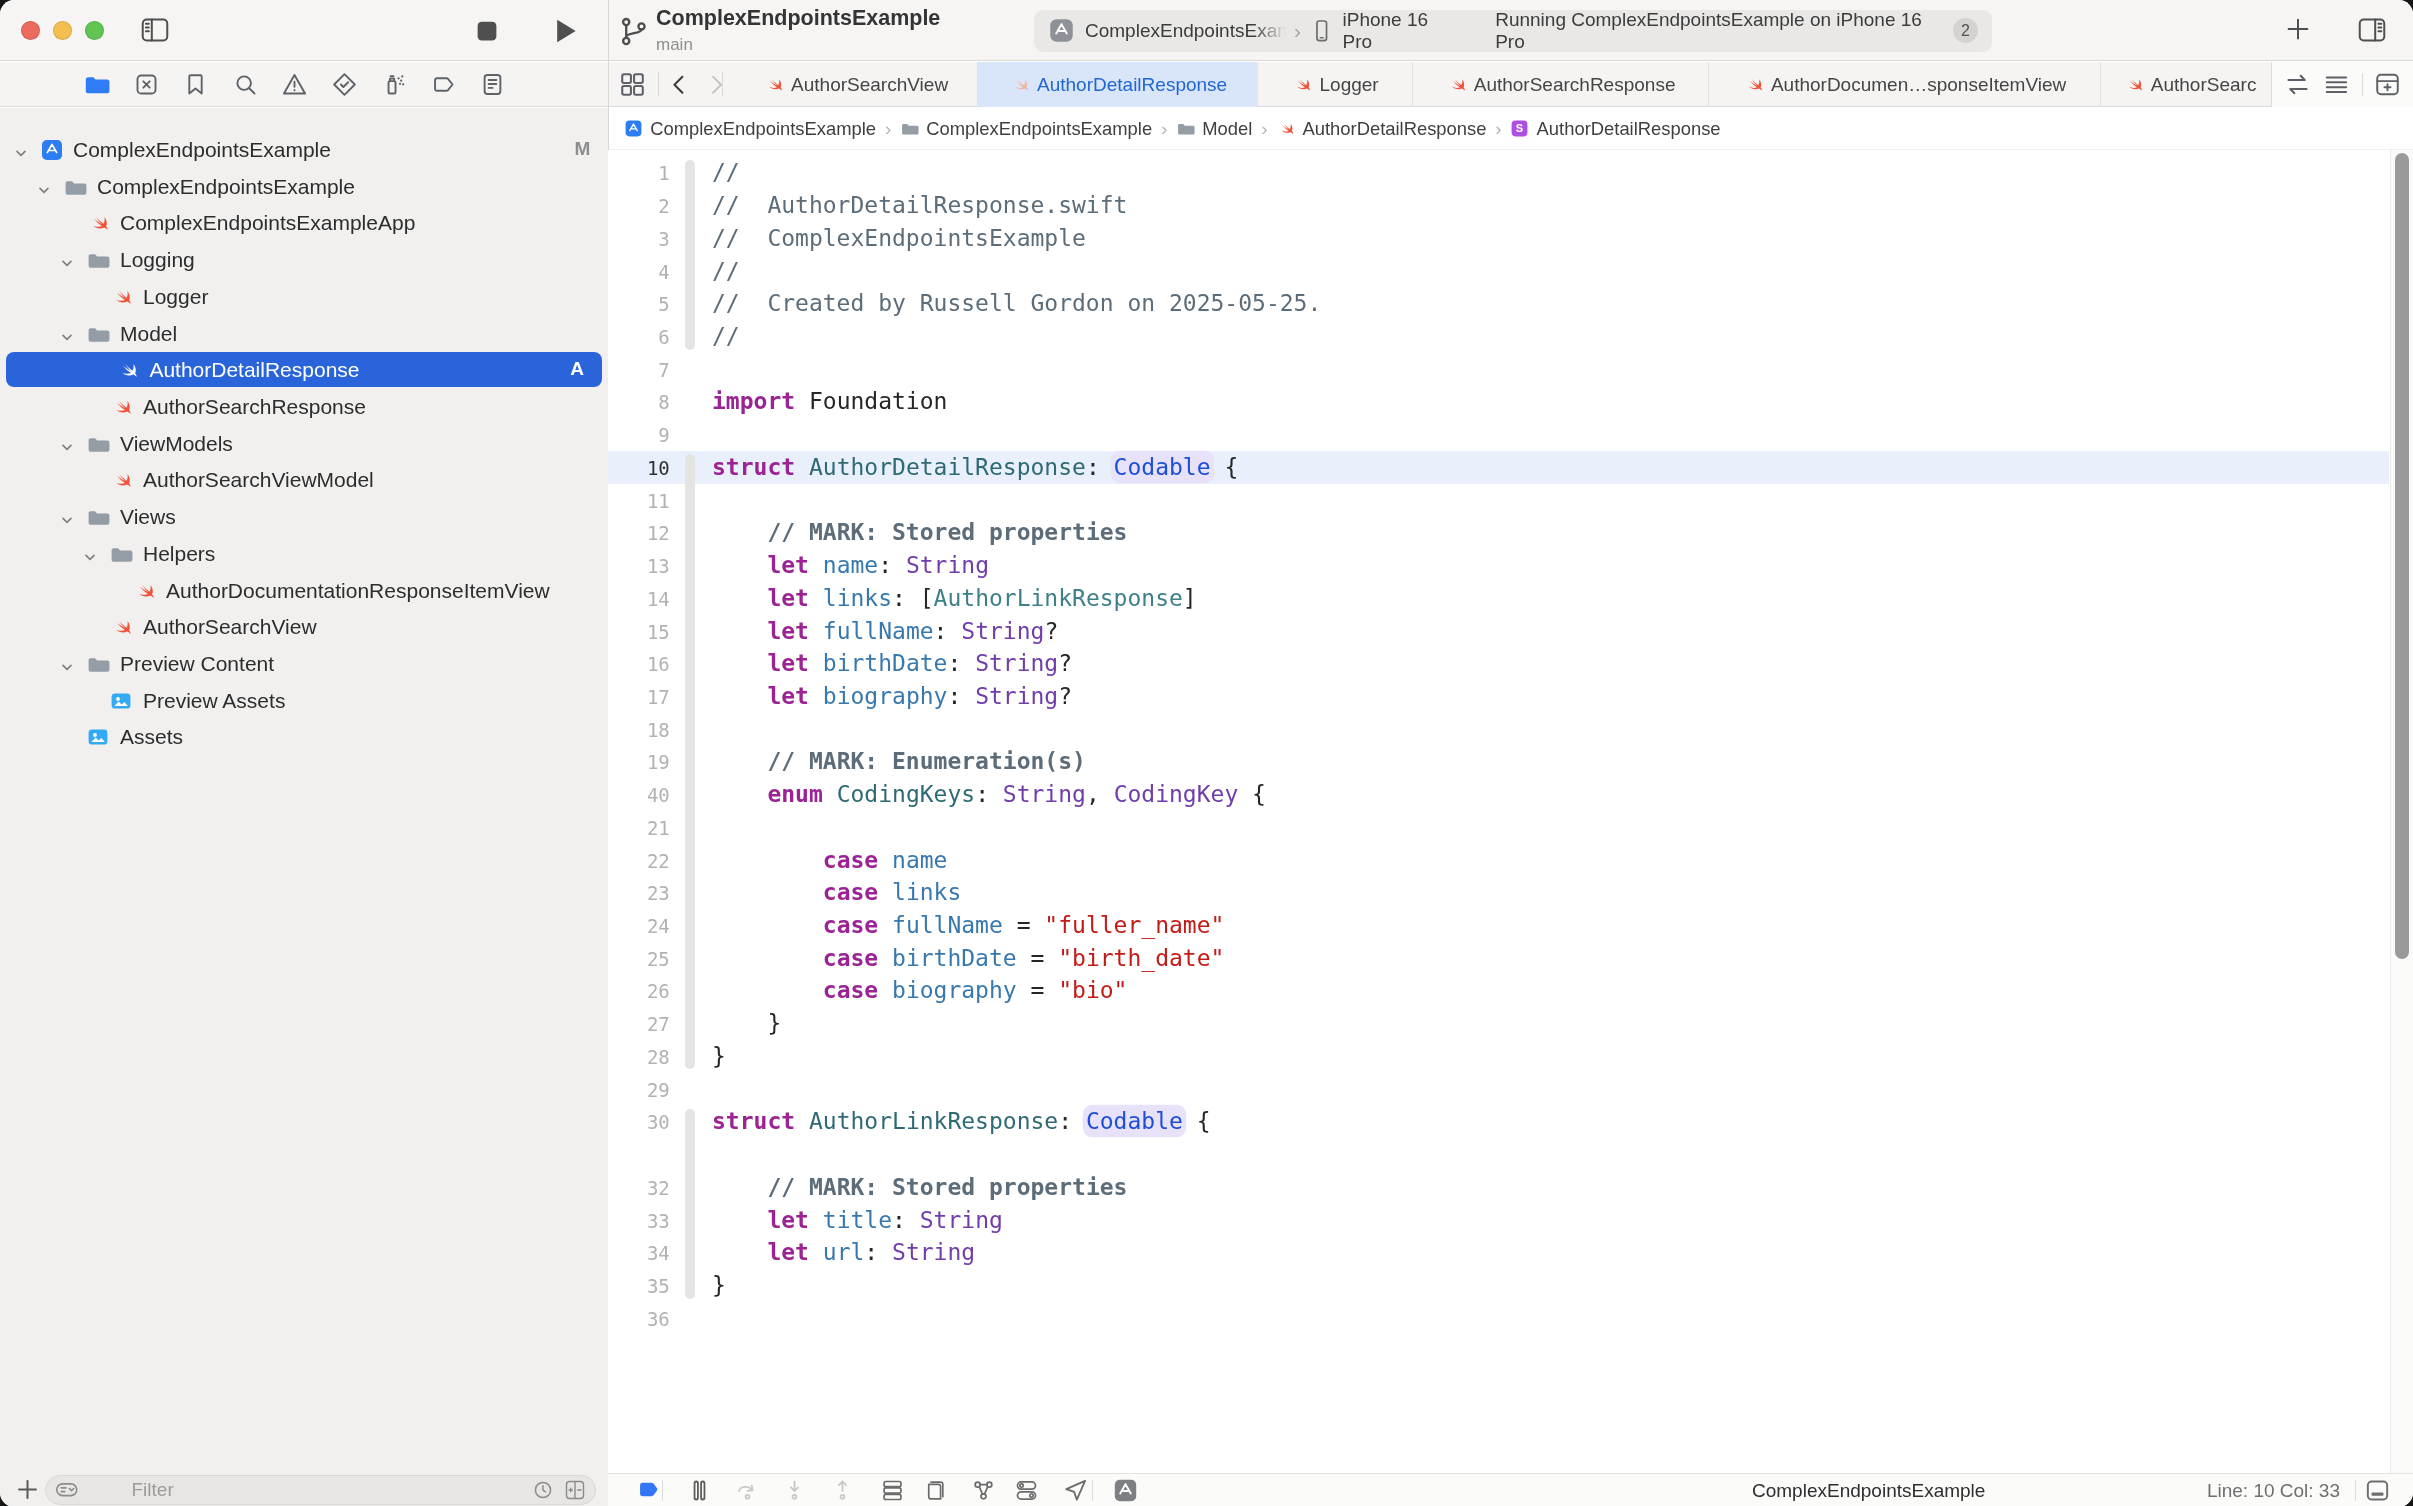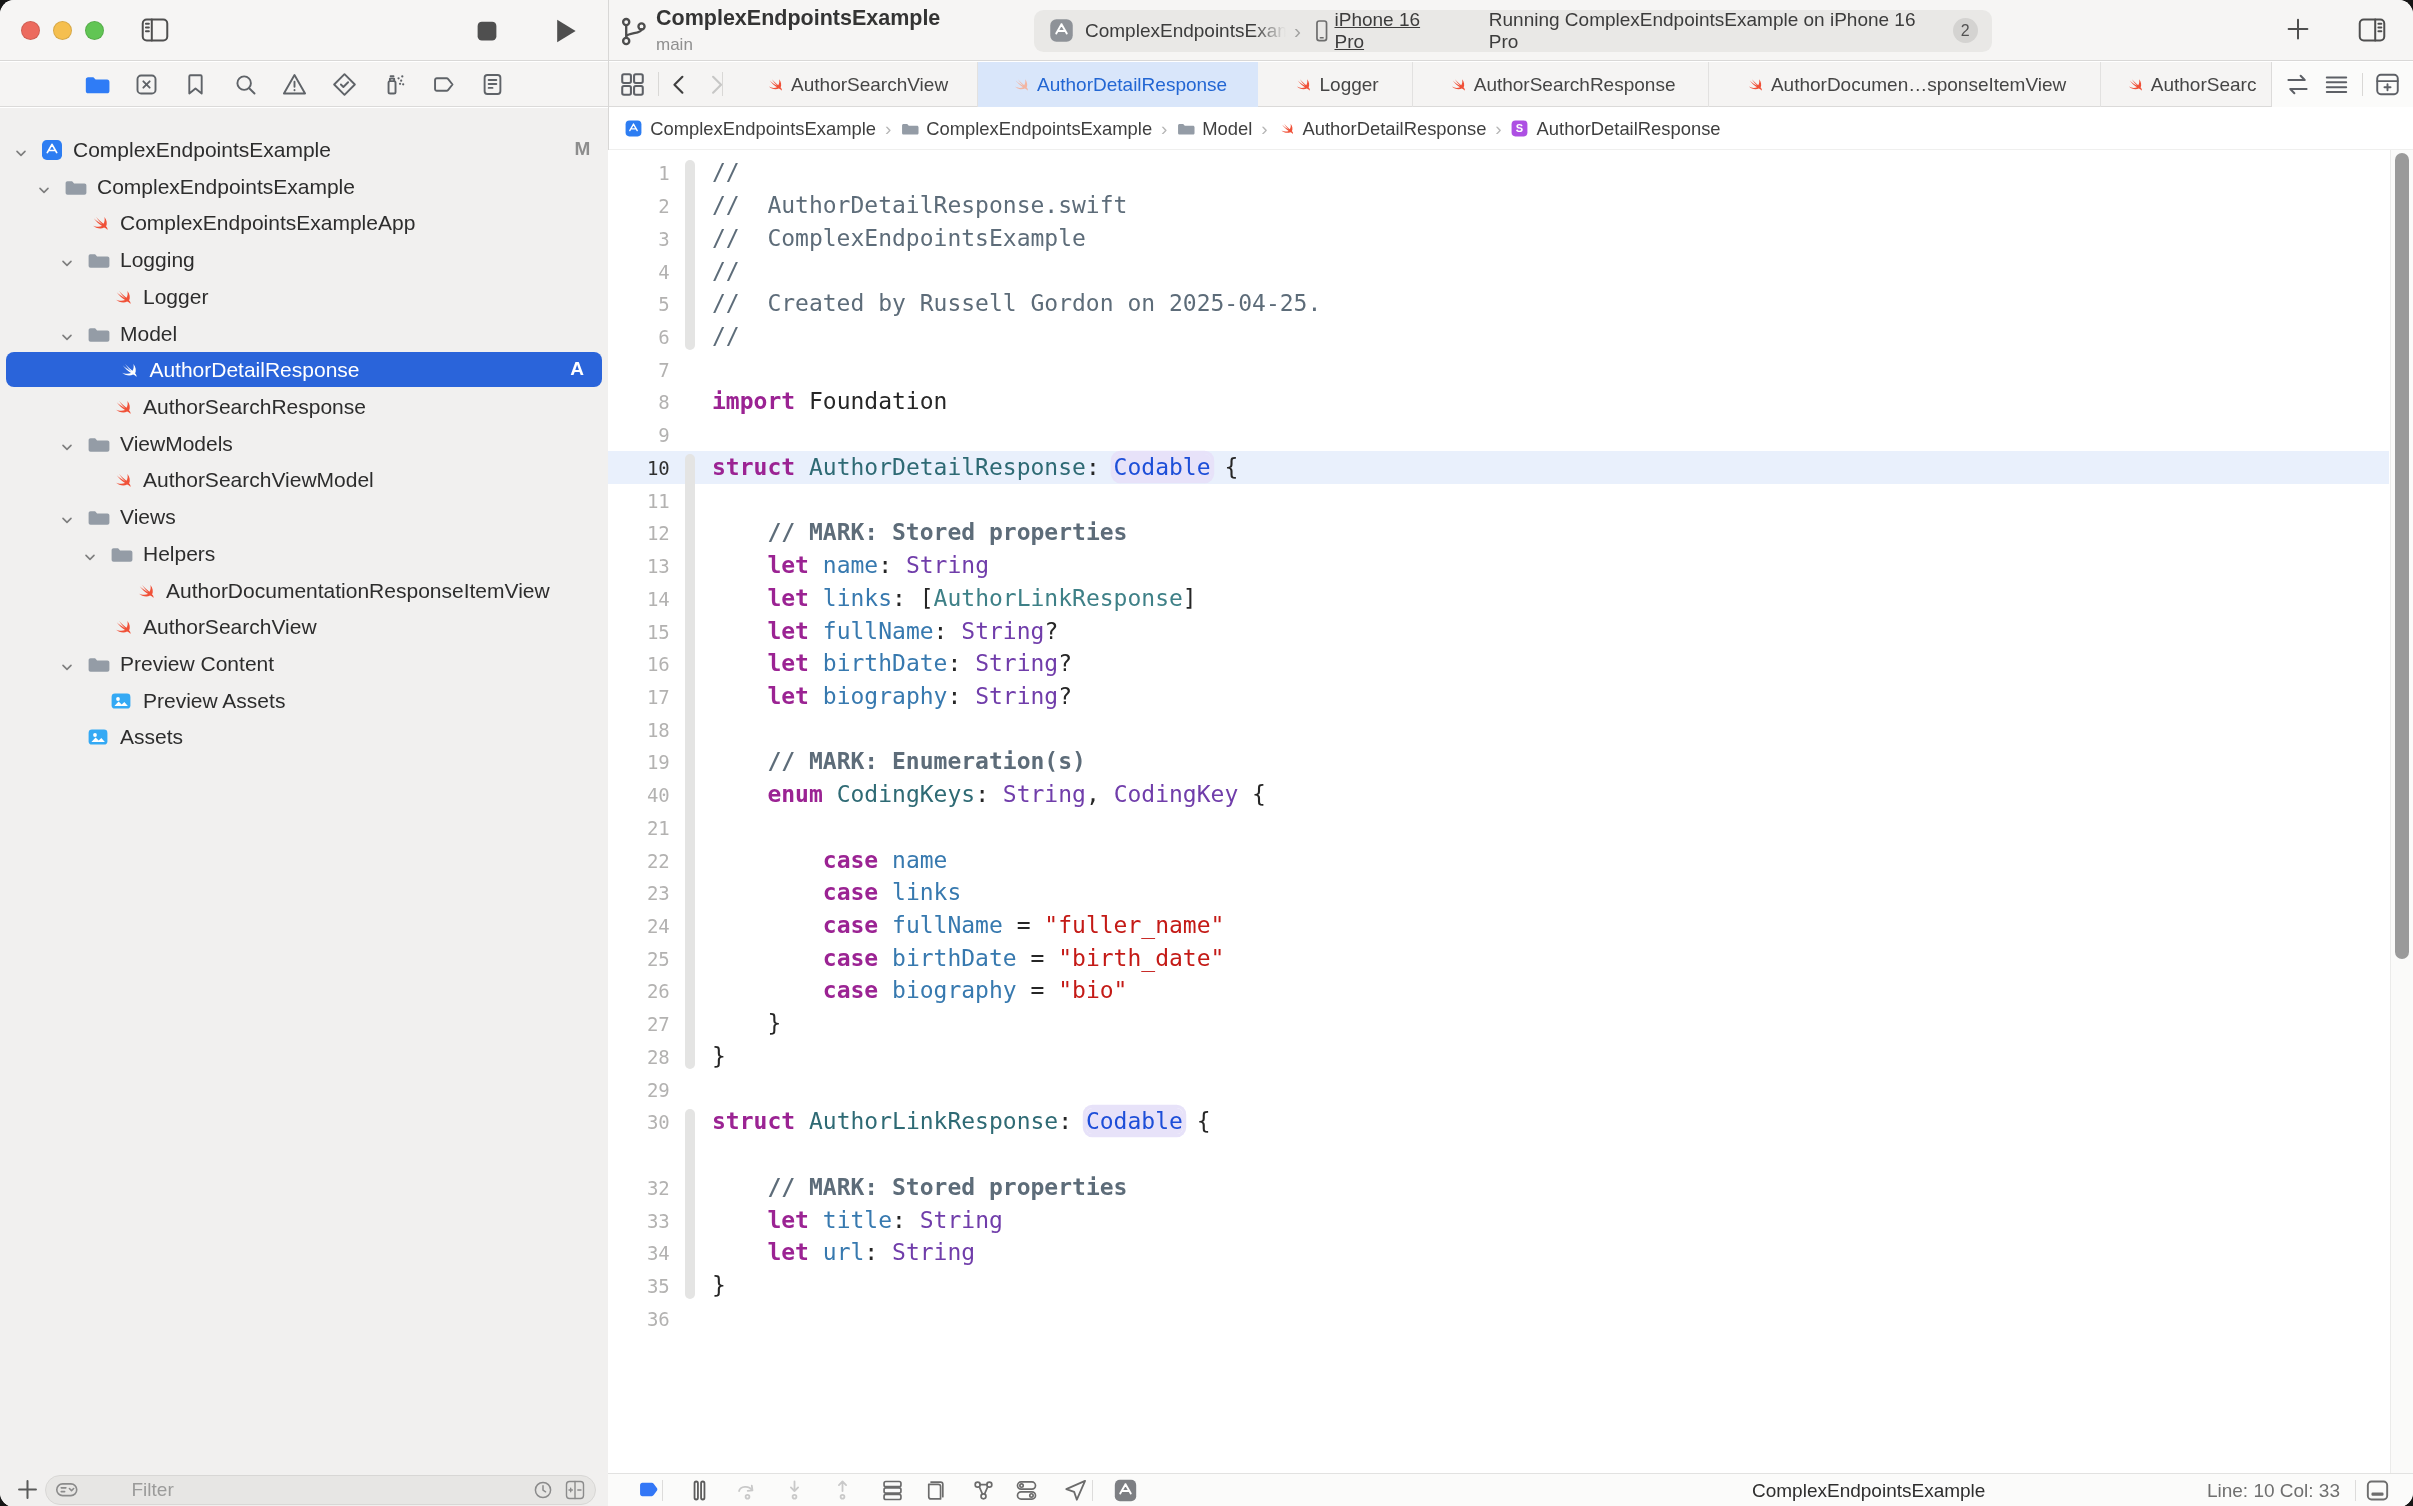--- a/index.html
+++ b/index.html
@@ -128,21 +128,21 @@
           </svg>
         </span>
       <span class="schemename" style="margin-left:9.6px;">ComplexEndpointsExamp</span>
       <span class="sep">›</span>
       <span class="ic" id="ic-iphone">
           <svg width="25.5" height="25.5" viewBox="0 0 24 24" fill="none" stroke-linecap="round" stroke-linejoin="round" stroke="#6d6d6d" stroke-width="1.6">
             <rect x="7.5" y="2.8" width="9" height="18.4" rx="2.2"></rect>
             <path d="M10.8 18.6h2.4"></path>
           </svg>
         </span>
-      <span style="text-decoration:underline;">iPhone 16 Pro</span>
+      <span style="margin-left:8px;">iPhone 16 Pro</span>
       <span style="margin-left:37px;">Running ComplexEndpointsExample on iPhone 16 Pro</span>
       <span class="statusbadge">2</span>
     </div>
 
     <span class="tbtn" style="left:2283px;top:14.4px;" id="ic-plus">
         <svg width="30" height="30" viewBox="0 0 24 24" fill="none" stroke-linecap="round" stroke-linejoin="round" stroke="#4f4f4f" stroke-width="1.6">
           <path d="M12 4.5v15M4.5 12h15"></path>
         </svg>
       </span>
     <span class="tbtn" style="left:2356px;top:14.4px;" id="ic-panelRight">
@@ -551,21 +551,21 @@
 
   <div class="codearea" id="code">
       <div class="curline" style="top:301px"></div>
       <div class="ribbonbar" style="top:9.6px;height:190px"></div>
       <div class="ribbonbar" style="top:304px;height:615px"></div>
       <div class="ribbonbar" style="top:959px;height:190px"></div>
       <div class="codeline" style="top:6.4px"><span class="ln">1</span><span class="src"><span class="tok-cm">//</span></span></div>
       <div class="codeline" style="top:39px"><span class="ln">2</span><span class="src"><span class="tok-cm">//  AuthorDetailResponse.swift</span></span></div>
       <div class="codeline" style="top:72px"><span class="ln">3</span><span class="src"><span class="tok-cm">//  ComplexEndpointsExample</span></span></div>
       <div class="codeline" style="top:105px"><span class="ln">4</span><span class="src"><span class="tok-cm">//</span></span></div>
-      <div class="codeline" style="top:137px"><span class="ln">5</span><span class="src"><span class="tok-cm">//  Created by Russell Gordon on 2025-04-25.</span></span></div>
+      <div class="codeline" style="top:137px"><span class="ln">5</span><span class="src"><span class="tok-cm">//  Created by Russell Gordon on 2025-05-25.</span></span></div>
       <div class="codeline" style="top:170px"><span class="ln">6</span><span class="src"><span class="tok-cm">//</span></span></div>
       <div class="codeline" style="top:203px"><span class="ln">7</span><span class="src"></span></div>
       <div class="codeline" style="top:235px"><span class="ln">8</span><span class="src"><span class="tok-kw">import</span><span class="tok-pl"> Foundation</span></span></div>
       <div class="codeline" style="top:268px"><span class="ln">9</span><span class="src"></span></div>
       <div class="codeline cur" style="top:301px"><span class="ln">10</span><span class="src"><span class="tok-kw">struct</span><span class="tok-pl"> </span><span class="tok-tyd">AuthorDetailResponse</span><span class="tok-pl">: </span><span class="tok-puhl">Codable</span><span class="tok-pl"> {</span></span></div>
       <div class="codeline" style="top:334px"><span class="ln">11</span><span class="src"></span></div>
       <div class="codeline" style="top:366px"><span class="ln">12</span><span class="src"><span class="tok-pl">    </span><span class="tok-cmb">// MARK: Stored properties</span></span></div>
       <div class="codeline" style="top:399px"><span class="ln">13</span><span class="src"><span class="tok-pl">    </span><span class="tok-kw">let</span><span class="tok-pl"> </span><span class="tok-pd">name</span><span class="tok-pl">: </span><span class="tok-pu">String</span></span></div>
       <div class="codeline" style="top:432px"><span class="ln">14</span><span class="src"><span class="tok-pl">    </span><span class="tok-kw">let</span><span class="tok-pl"> </span><span class="tok-pd">links</span><span class="tok-pl">: [</span><span class="tok-tyr">AuthorLinkResponse</span><span class="tok-pl">]</span></span></div>
       <div class="codeline" style="top:465px"><span class="ln">15</span><span class="src"><span class="tok-pl">    </span><span class="tok-kw">let</span><span class="tok-pl"> </span><span class="tok-pd">fullName</span><span class="tok-pl">: </span><span class="tok-pu">String</span><span class="tok-pl">?</span></span></div>

